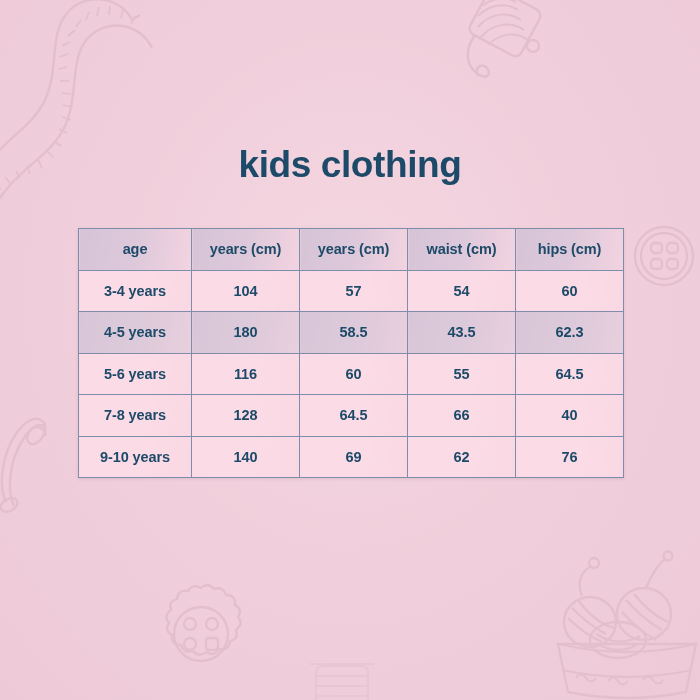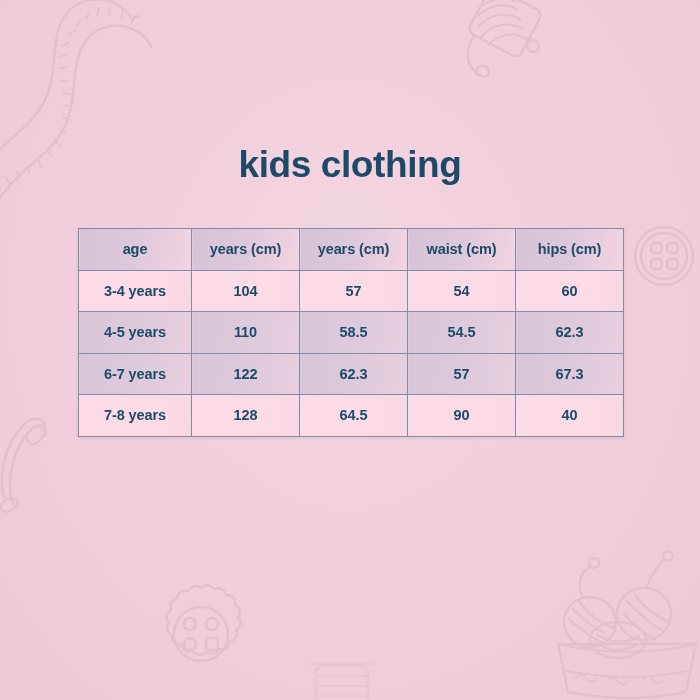--- a/index.html
+++ b/index.html
@@ -239,36 +239,43 @@
       <tbody>
         <tr class="row-light">
           <td>3-4 years</td>
           <td>104</td>
           <td>57</td>
           <td>54</td>
           <td>60</td>
         </tr>
         <tr class="row-dark">
           <td>4-5 years</td>
-          <td>110</td>
+          <td>180</td>
           <td>58.5</td>
-          <td>54.5</td>
+          <td>43.5</td>
           <td>62.3</td>
         </tr>
-        <tr class="row-dark">
-          <td>6-7 years</td>
-          <td>122</td>
-          <td>62.3</td>
-          <td>57</td>
-          <td>67.3</td>
+        <tr class="row-light">
+          <td>5-6 years</td>
+          <td>116</td>
+          <td>60</td>
+          <td>55</td>
+          <td>64.5</td>
         </tr>
         <tr class="row-light">
           <td>7-8 years</td>
           <td>128</td>
           <td>64.5</td>
-          <td>90</td>
+          <td>66</td>
           <td>40</td>
+        </tr>
+        <tr class="row-light">
+          <td>9-10 years</td>
+          <td>140</td>
+          <td>69</td>
+          <td>62</td>
+          <td>76</td>
         </tr>
       </tbody>
     </table>
   </div>
 
 </div>
 
 </body></html>

